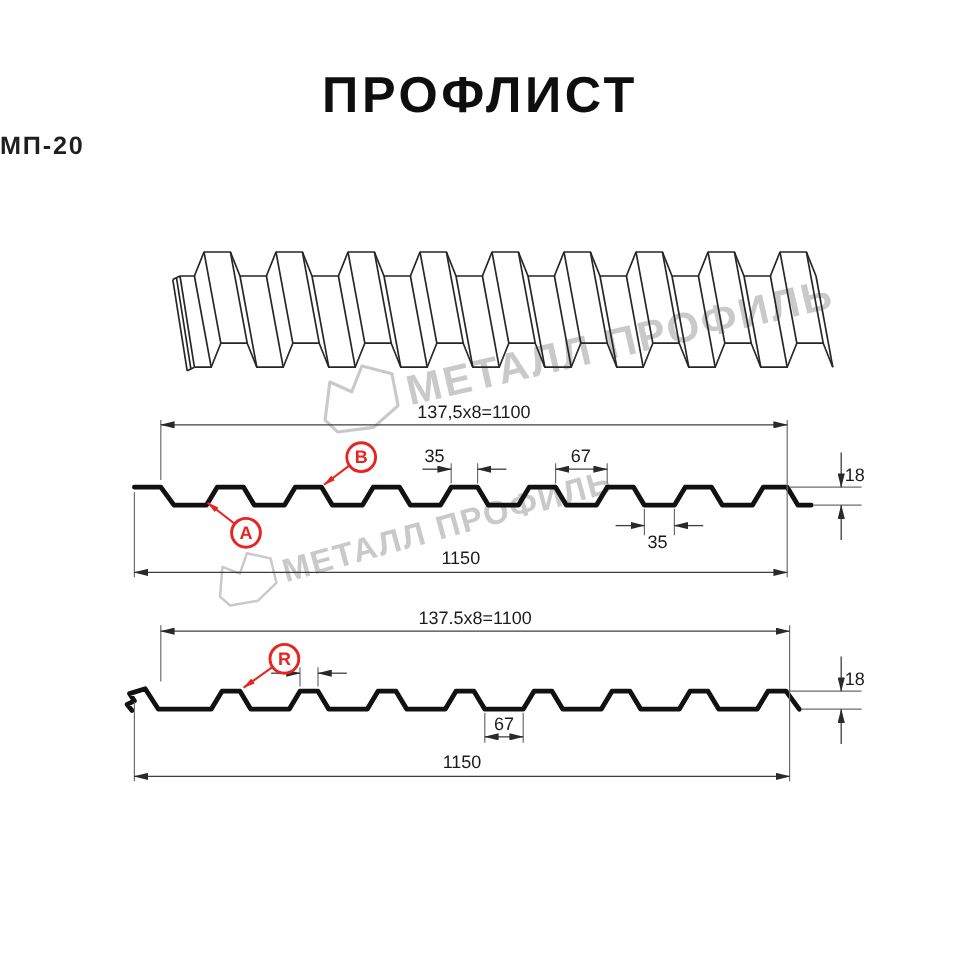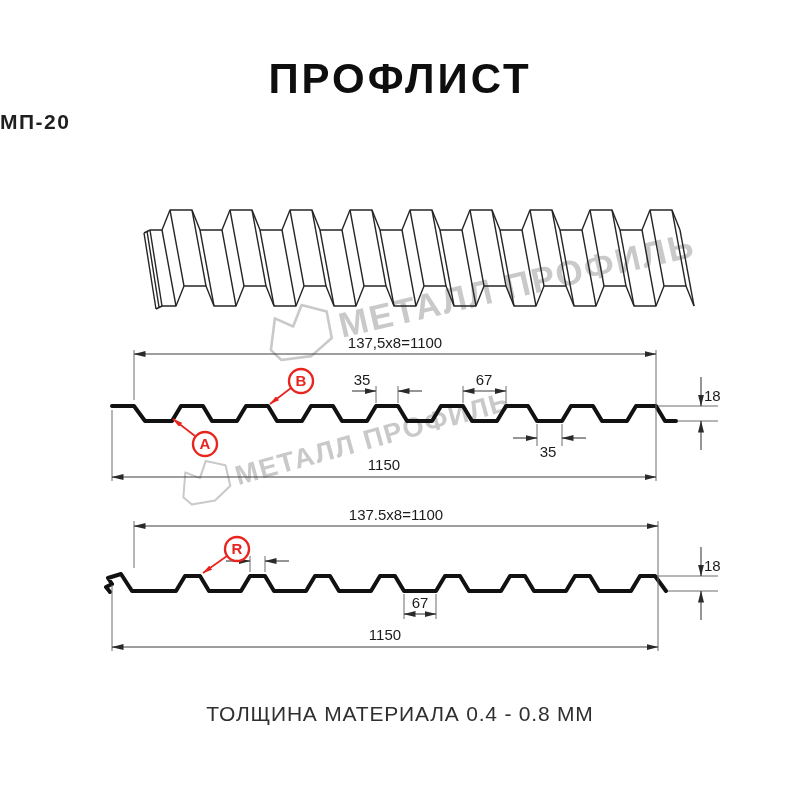--- a/index.html
+++ b/index.html
@@ -140,14 +140,13 @@
       <line class="dimline" x1="701" y1="547" x2="701" y2="576" marker-end="url(#arw)"></line>
       <line class="dimline" x1="701" y1="620" x2="701" y2="591" marker-end="url(#arw)"></line>
       <text class="dimtxt" x="704" y="571">18</text>
 
       <line class="redln" x1="227" y1="556" x2="203" y2="573" marker-end="url(#arwR)"></line>
       <circle class="redcirc" cx="237" cy="549" r="12"></circle>
       <text class="redtxt" x="237" y="554">R</text>
     </g>
   </svg>
 
-  <div class="page-footer">ТОЛЩИНА МАТЕРИАЛА 0.4 - 0.8 ММ</div>
 </div>
 
 </body></html>

